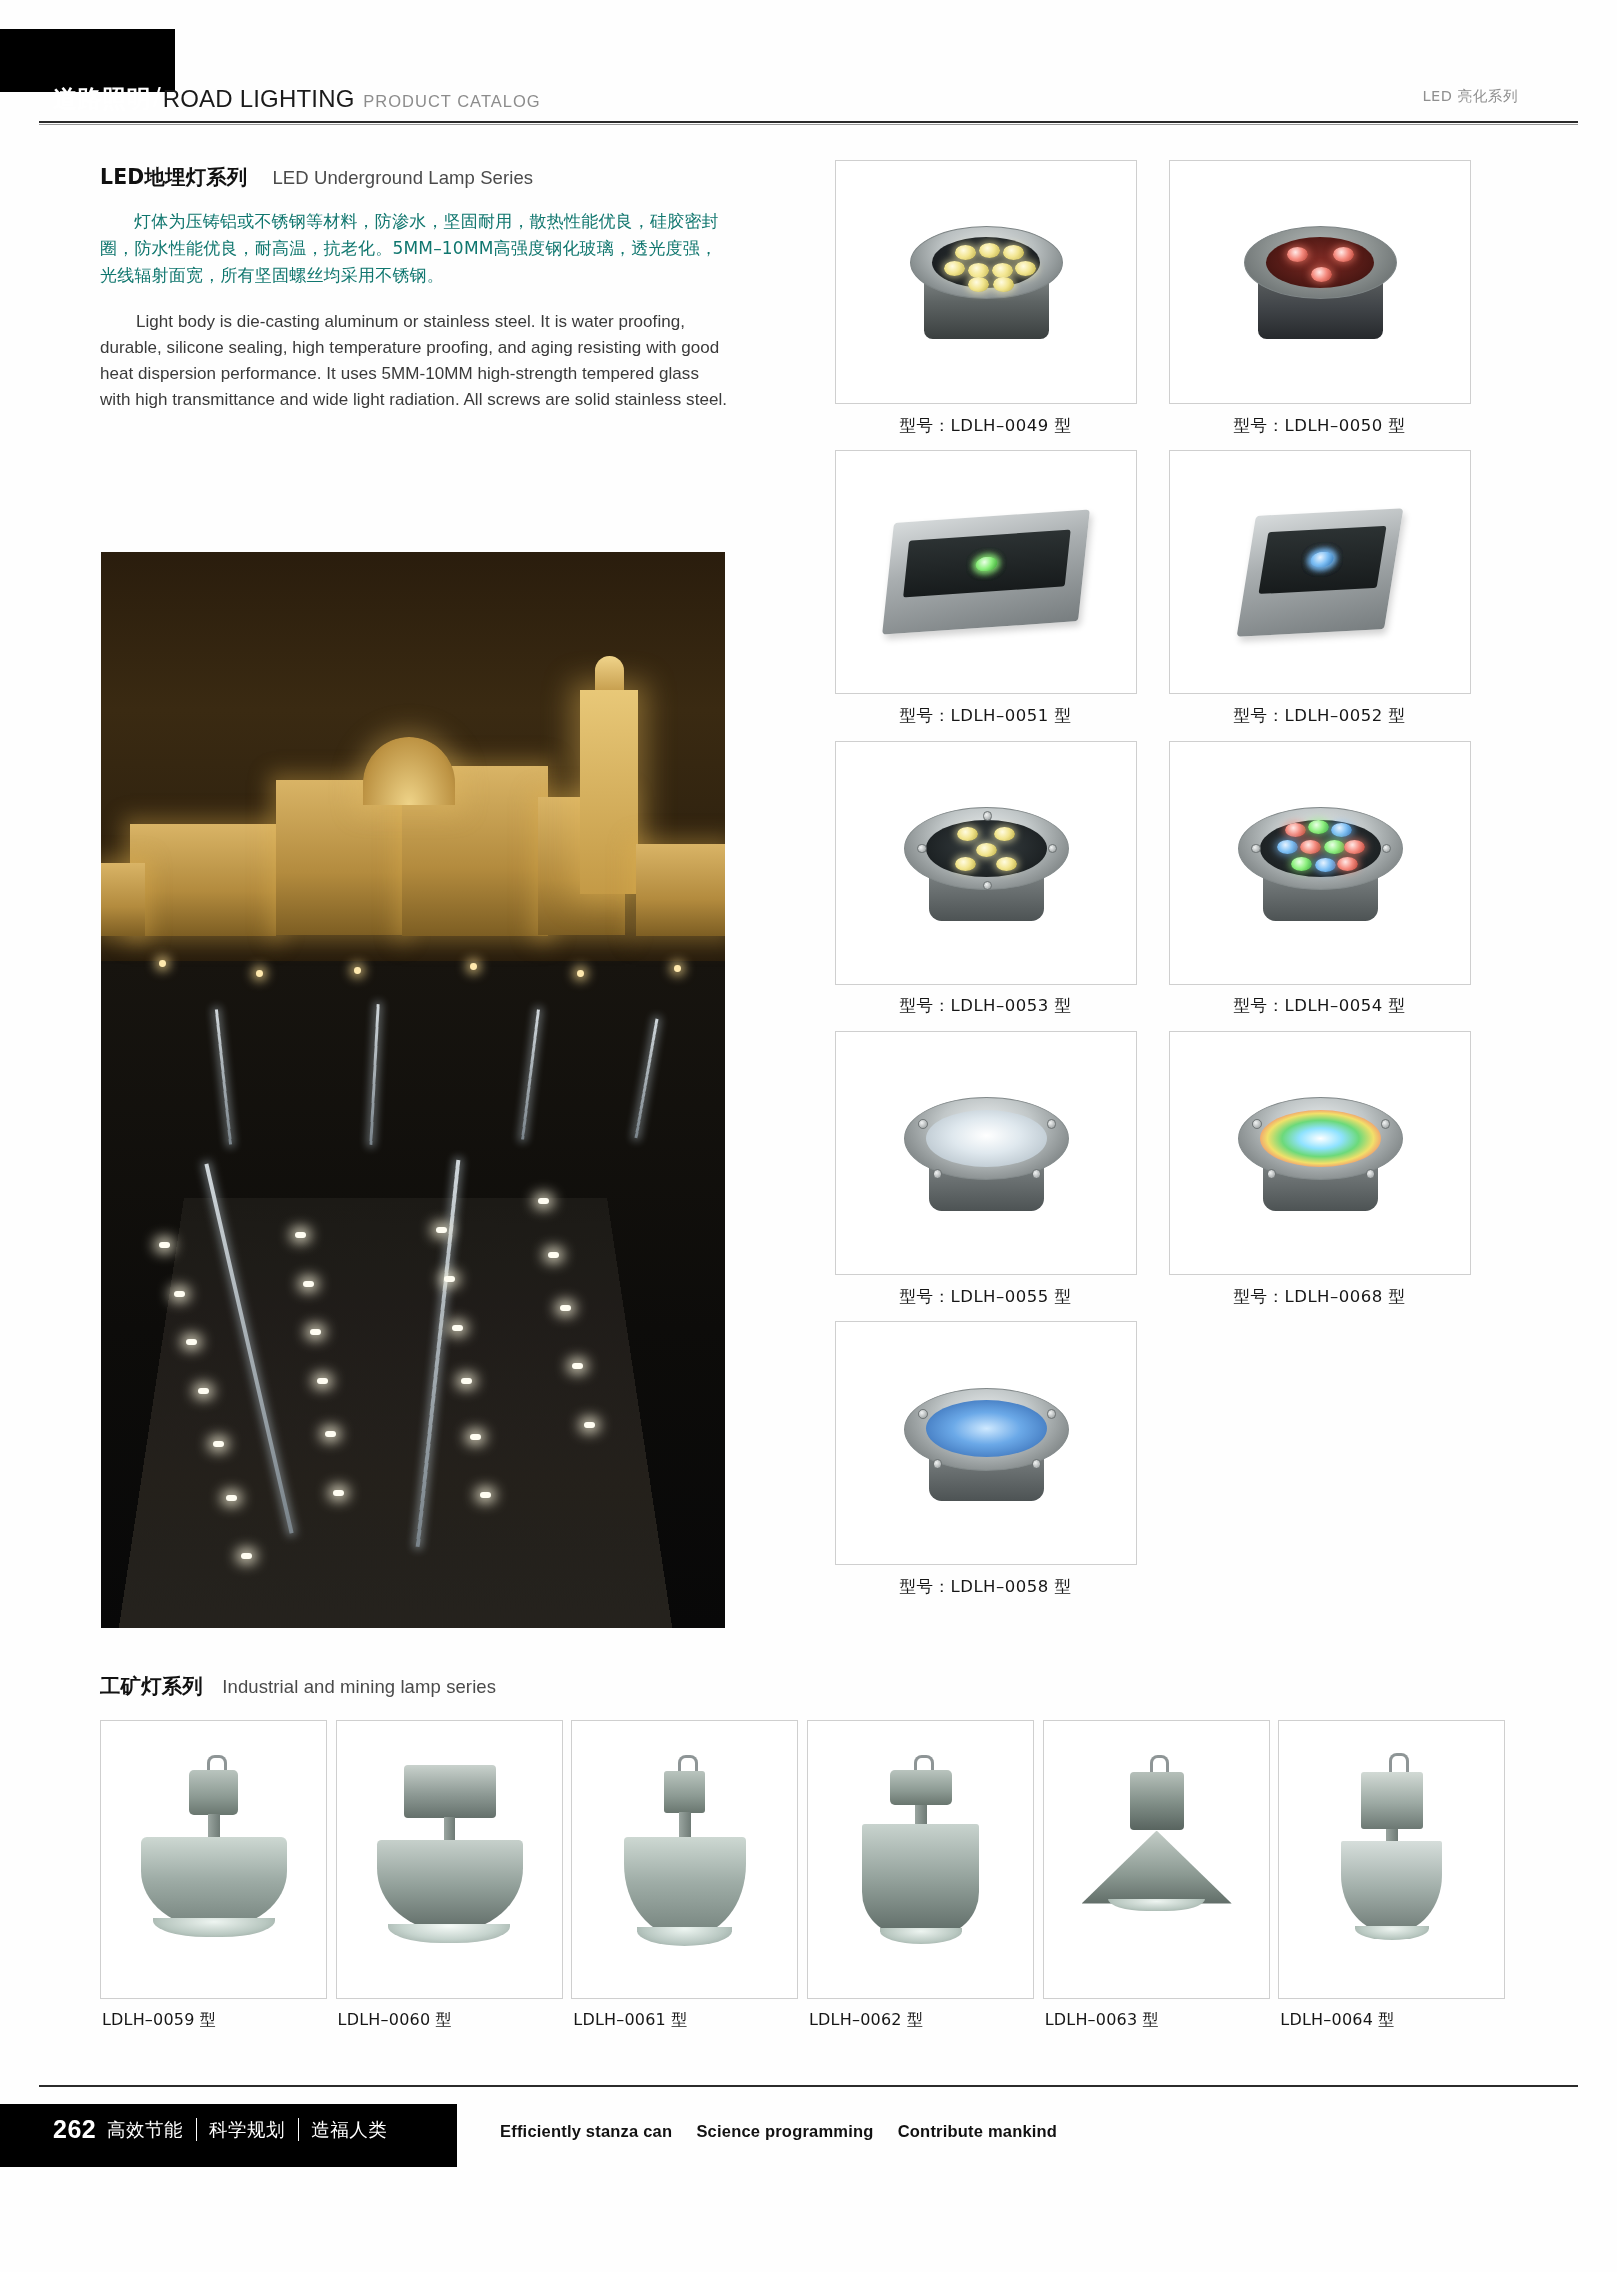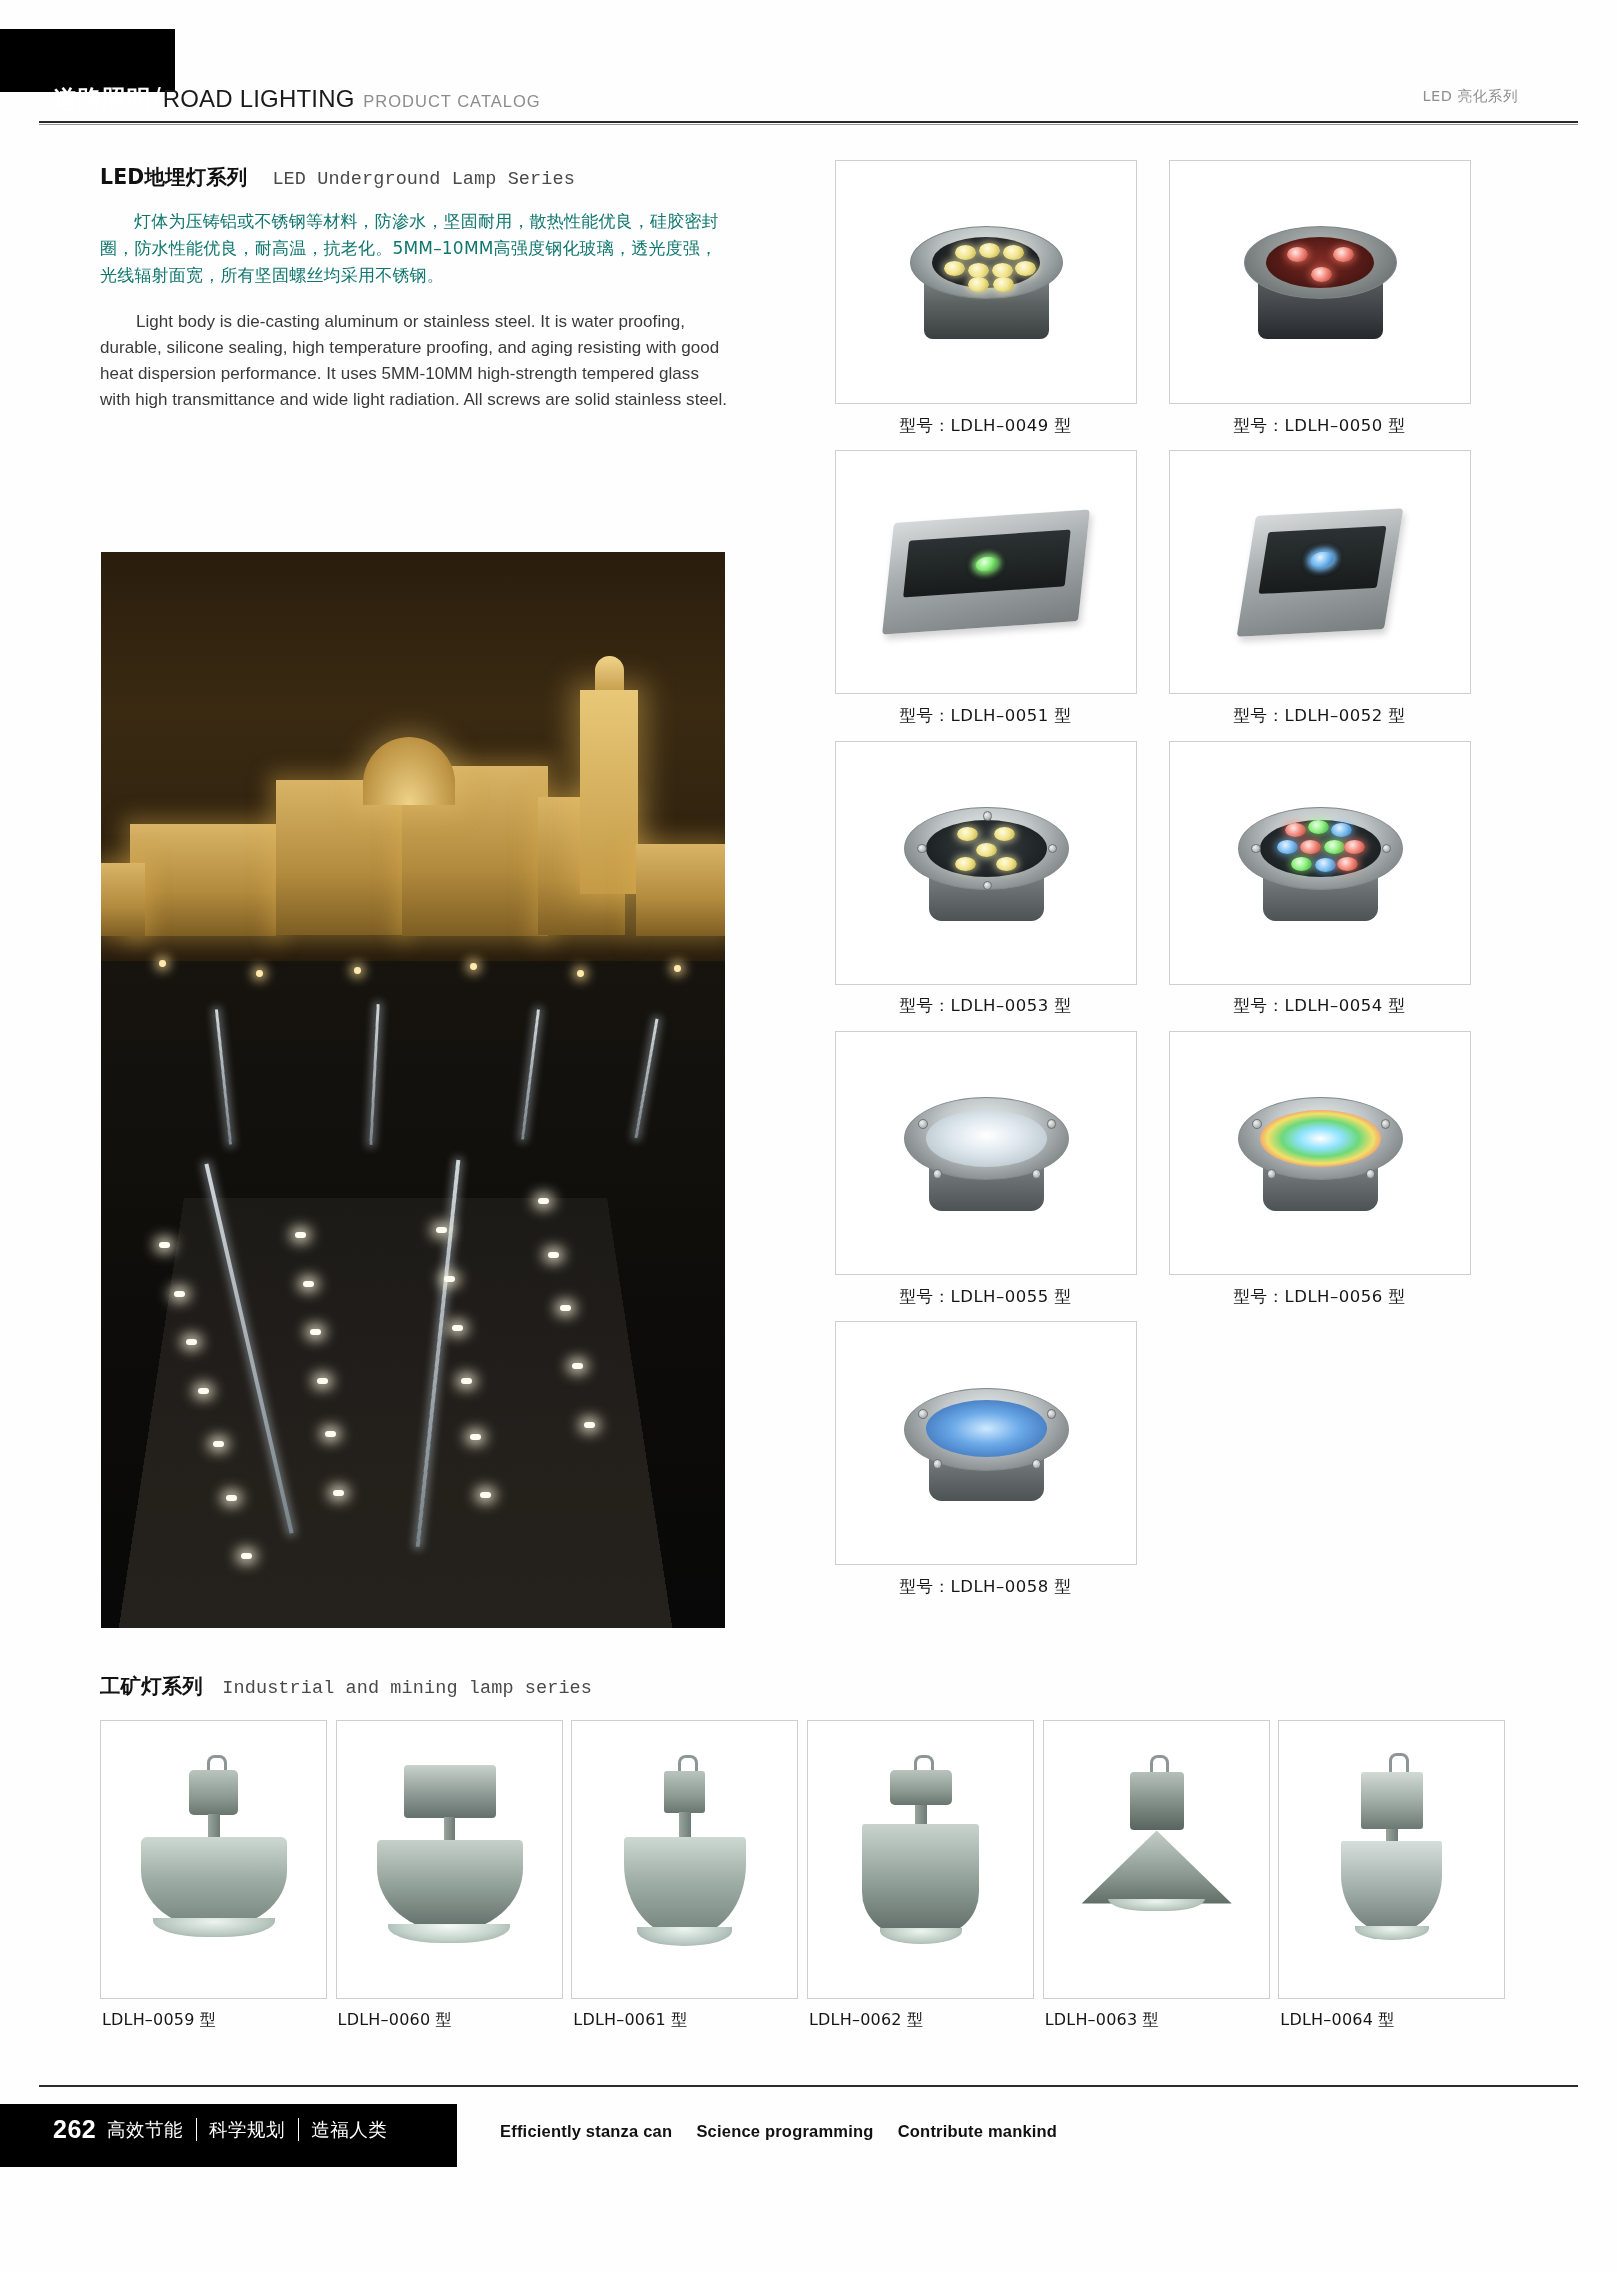--- a/index.html
+++ b/index.html
@@ -110,21 +110,20 @@
     font-weight: 700;
     color: #111;
     letter-spacing: 0.2px;
   }
   .sec-en {
     font-size: 18.5px;
     font-weight: 400;
     color: #4a4a4a;
     margin-left: 25px;
     letter-spacing: 0.1px;
-    font-family: Liberation Mono, monospace;
   }
   .para-cn {
     margin-top: 16.5px;
     font-family: "DejaVu Sans", sans-serif;
     font-size: 17px;
     line-height: 27px;
     color: #0f766e;
     text-indent: 34px;
     width: 632px;
     letter-spacing: 0.2px;
@@ -663,21 +662,21 @@
           <div class="disc">
             <div class="disc-base"></div>
             <div class="disc-top"></div>
             <div class="disc-glass g-rgb"></div>
             <div class="screw" style="left:14.6px; top:34px;"></div>
             <div class="screw" style="left:143px; top:34px;"></div>
             <div class="screw" style="left:29px; top:84px;"></div>
             <div class="screw" style="left:128px; top:84px;"></div>
           </div>
         </div>
-        <div class="pcap">型号：LDLH–0056 型</div>
+        <div class="pcap">型号：LDLH–0068 型</div>
       </div>
     </div>
 
     <div class="prow">
 
       <div class="pcell">
         <div class="pframe">
           <div class="disc">
             <div class="disc-base"></div>
             <div class="disc-top"></div>

